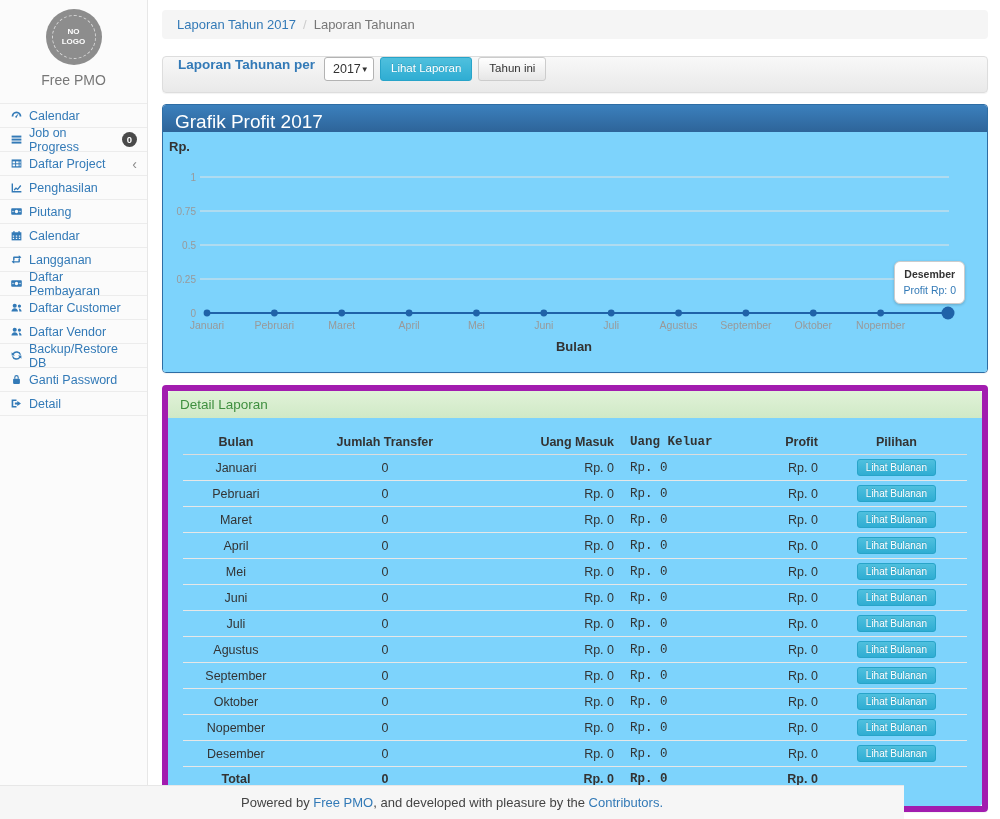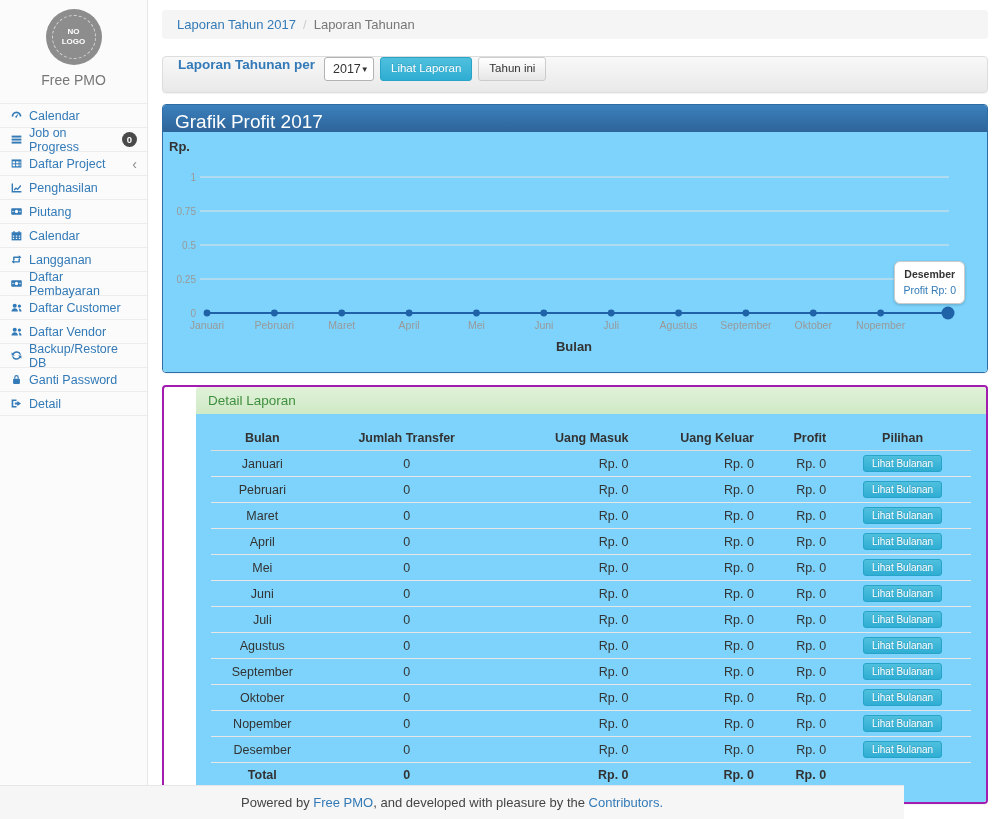--- a/index.html
+++ b/index.html
@@ -86,21 +86,21 @@
   }
 
   
   .panel { border-radius:4px; box-shadow:0 1px 1px rgba(0,0,0,.05); }
   .panel-primary { margin-top:11px; border:1px solid #2e6da4; }
   .panel-primary .panel-heading {
     background:linear-gradient(to bottom,#3b80bd,#2e6499);
     color:#fff; font-size:19px; padding:6px 12px; height:27px;
     border-radius:3px 3px 0 0;
   }
-  .panel-success { margin-top:12px; border:2px solid #a21caf;padding-left:32px; }
+  .panel-success { margin-top:12px; border:6px solid #a21caf; }
   .panel-success .panel-heading {
     background:linear-gradient(to bottom,#e0f2d8,#d0e9c6);
     color:#3f8f3f; font-size:13.5px; padding:6px 12px; height:27px;
     border-radius:3px 3px 0 0;
   }
   .panel-body { background:#7dd3fc; border-radius:0 0 3px 3px; }
 
   
   .chart-body { position:relative; height:240px; }
   .chart-tooltip {
@@ -114,21 +114,21 @@
 
   
   .detail-body { padding:12px 15px 15px; }
   table.report { width:100%; border-collapse:collapse; font-size:12.5px; }
   .report th { font-weight:bold; color:#333; padding:5px 8px; border-bottom:1px solid #ddd; }
   .report td { padding:4px 8px; border-bottom:1px solid #e7e7e7; color:#333; height:24px; }
   .report tr.total-row td { font-weight:bold; border-bottom:none; border-top:0; }
   .c0 { width:13.5%; text-align:center; }
   .c1 { width:24.5%; text-align:center; }
   .c2 { width:18%;   text-align:right; }
-  .c3 { width:16.5%; text-align:right; }
+  .c3 { width:16.5%; text-align:left;font-family:Liberation Mono, monospace; }
   .c4 { width:9.5%;  text-align:right; }
   .c5 { width:18%;   text-align:center; }
   .btn-xs {
     height:17px; font-size:10px; padding:0 8px; border-radius:3px;
     display:inline-flex; align-items:center; justify-content:center;
   }
 
   
   .footer {
     position:absolute; left:0; top:785px; width:904px; height:34px;

